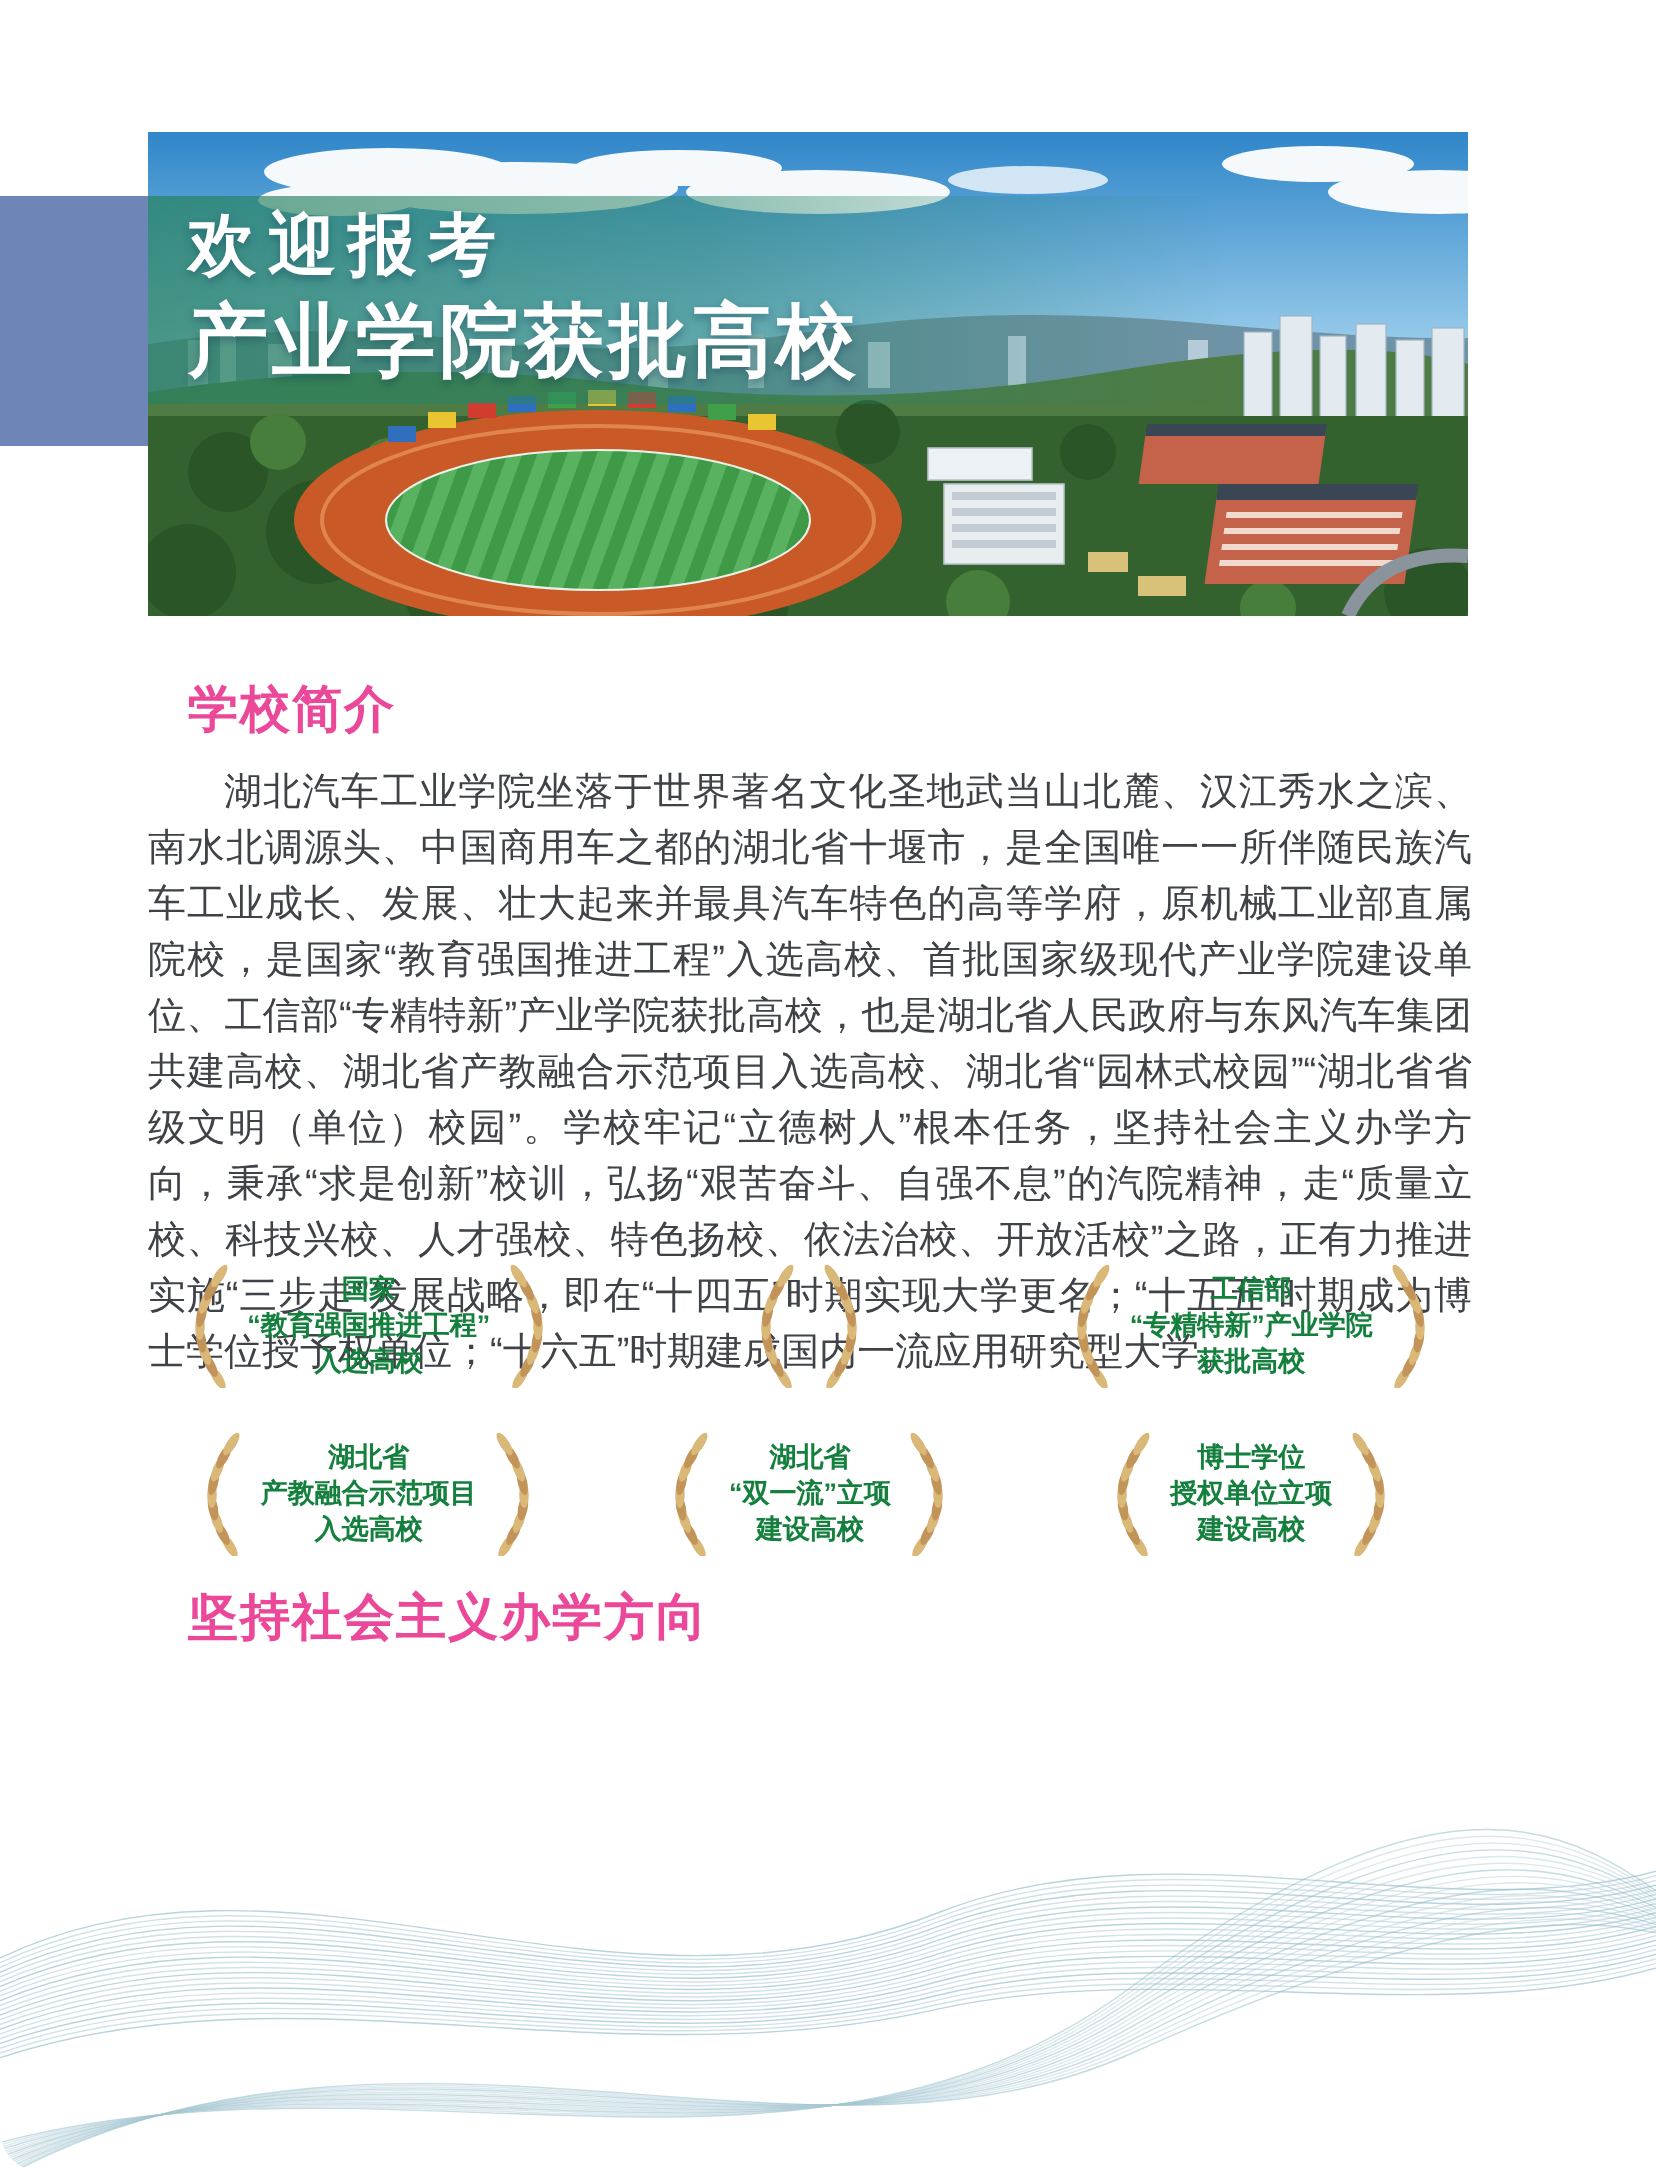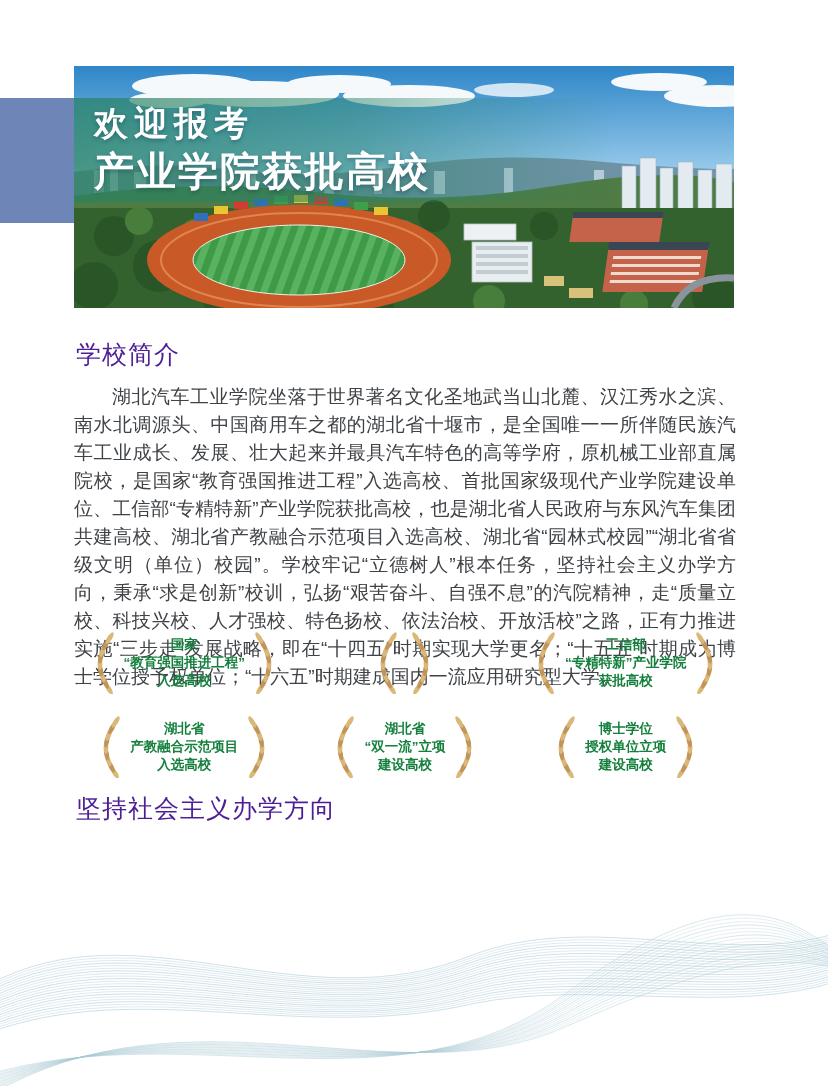--- a/index.html
+++ b/index.html
@@ -1,34 +1,34 @@
 <!DOCTYPE html>
 <html><head>
 <meta charset="utf-8">
 <style>
   html,body{margin:0;padding:0;background:#fff;}
   .page{position:relative;width:828px;height:1086px;background:#ffffff;overflow:hidden;
-        font-family:"Liberation Sans","DejaVu Sans",sans-serif;}
+        font-family:"Liberation Sans","DejaVu Sans",sans-serif;border-radius:21px;}
 
   
   .side-tab{position:absolute;left:0;top:98px;width:75px;height:125px;background:#6e85b8;}
 
   
   .hero{position:absolute;left:74px;top:66px;width:660px;height:242px;overflow:hidden;}
   .hero .photo{position:absolute;left:0;top:0;width:100%;height:100%;display:block;}
   .hero-band{position:absolute;left:0;top:32px;width:100%;height:104px;
              background:linear-gradient(90deg,rgba(40,130,96,.72) 0%,rgba(40,132,104,.5) 42%,rgba(60,140,120,0) 82%);}
   .hero-title{position:absolute;left:20px;top:36px;color:#ffffff;font-weight:800;
               text-shadow:0 2px 4px rgba(0,40,70,.35);}
   .hero-title .line1{font-size:34px;letter-spacing:6px;line-height:42px;}
   .hero-title .line2{font-size:40px;letter-spacing:2px;line-height:46px;margin-top:4px;}
 
   
   .section{position:absolute;left:74px;width:662px;}
-  .sec-title{margin:0 0 12px 2px;font-size:25px;font-weight:400;color:#4c1d95;letter-spacing:1px;}
+  .sec-title{margin:0 0 12px 20px;font-size:25px;font-weight:700;color:#ec4899;letter-spacing:1px;}
   .sec-body{margin:0;font-size:19px;line-height:28px;color:#3f4246;text-align:justify;text-indent:2em;}
 
   
   .badges{position:absolute;left:74px;top:626px;width:662px;display:grid;
           grid-template-columns:1fr 1fr 1fr;row-gap:10px;}
   .badge{display:flex;align-items:center;justify-content:center;gap:5px;height:74px;}
   .badge-text{display:flex;flex-direction:column;align-items:center;justify-content:center;
               color:#15803d;font-weight:800;font-size:13.5px;line-height:18px;text-align:center;white-space:nowrap;}
   .laurel-svg{width:26px;height:62px;display:block;}
 

